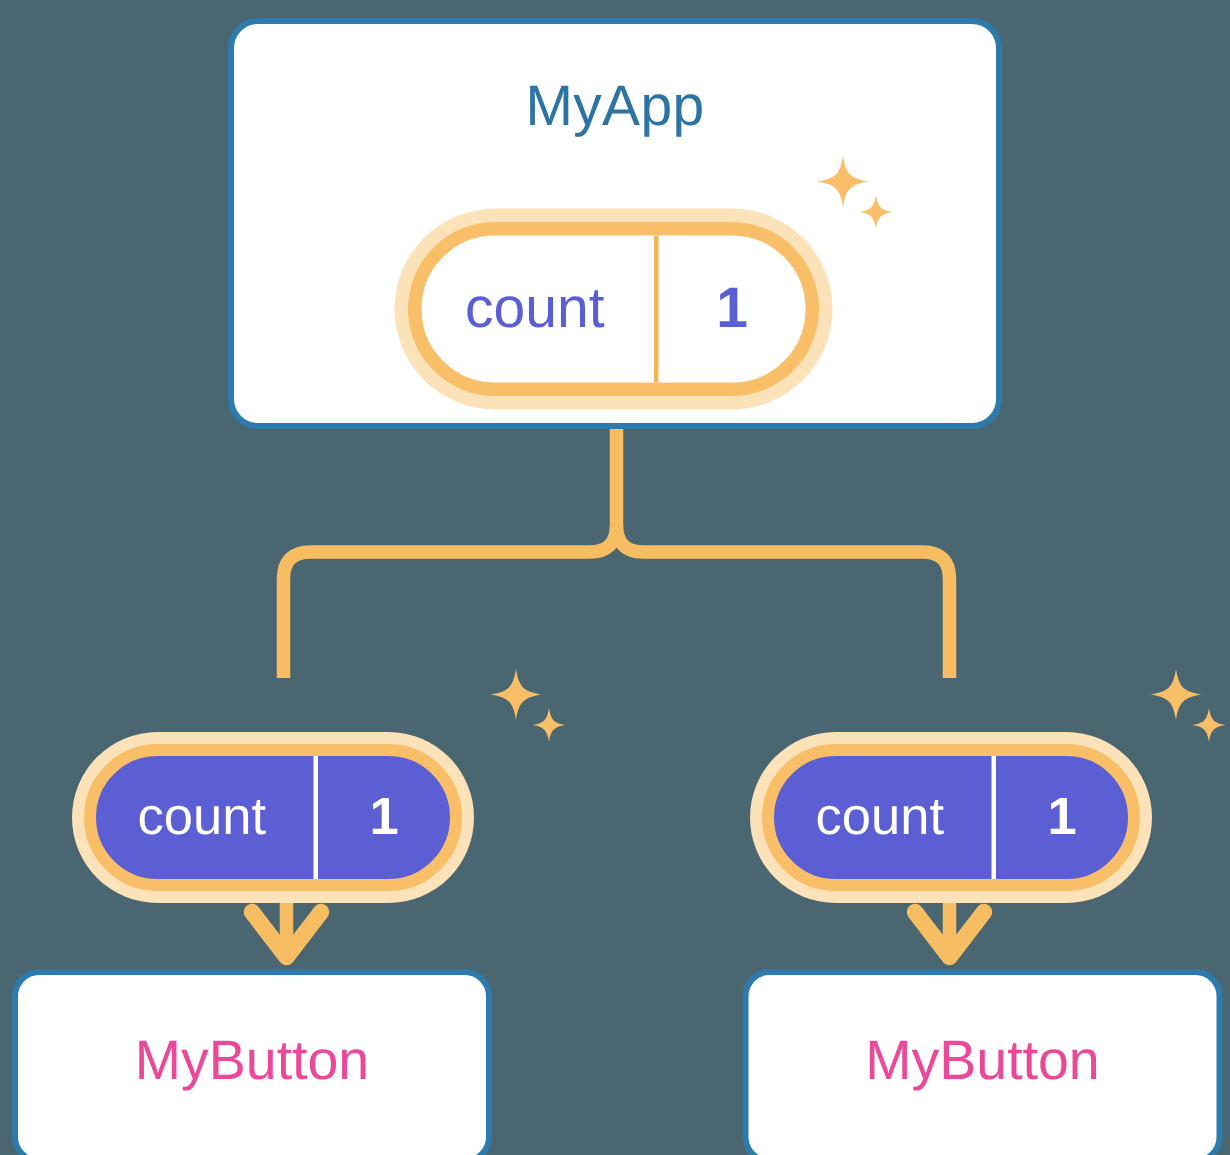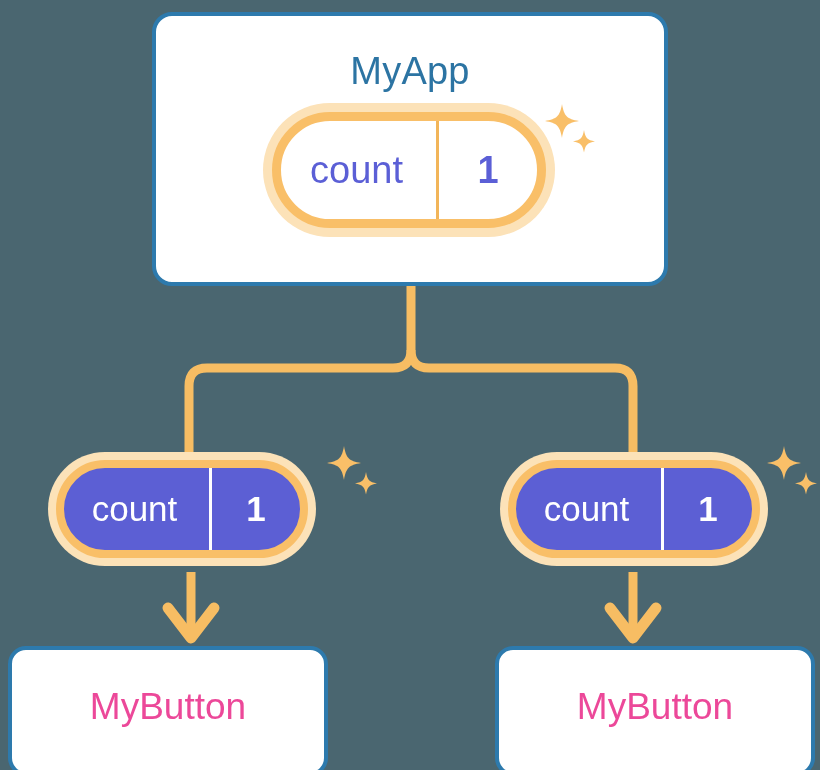--- a/index.html
+++ b/index.html
@@ -76,20 +76,21 @@
     text-align: center;
     color: #ec4899;
     font-size: 37px;
     font-weight: 400;
   }
 
   
   .pill-wrap {
     position: absolute;
     z-index: 3;
+    margin-top: 36px;
   }
   .pill {
     position: relative;
     box-sizing: border-box;
     border-radius: 999px;
     
     border: 9px solid #f9bf68;
     box-shadow: 0 0 0 9px #fce2b8;
     display: flex;
     align-items: stretch;

